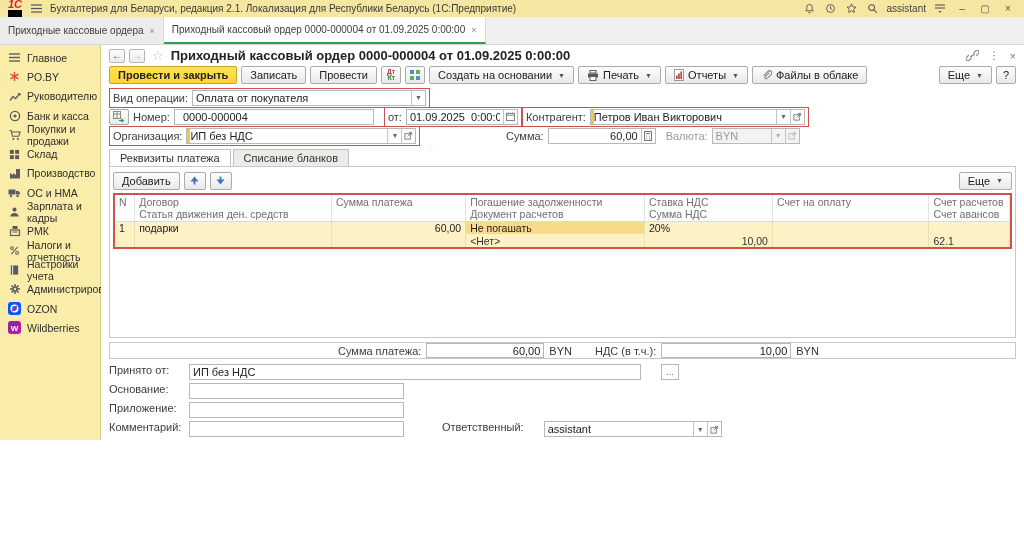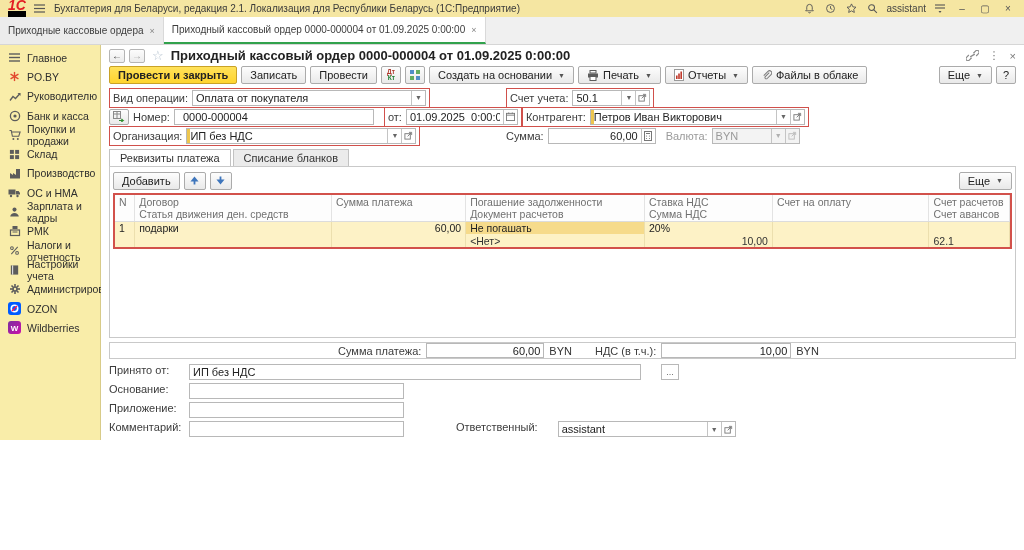--- a/index.html
+++ b/index.html
@@ -1,21 +1,21 @@
 <!DOCTYPE html>
 <html><head>
 <meta charset="utf-8">
 <style>
   * { box-sizing: border-box; margin: 0; padding: 0; }
   html,body { width:1024px; height:550px; overflow:hidden; }
   body { font-family:"Liberation Sans", sans-serif; font-size:11px; color:#333; background:#fff; }
 
   
   .titlebar { height:17px; background:#f5e6a2; display:flex; align-items:center; gap:7px; padding:0 8px; font-size:10px; color:#3a3a3a; }
-  .logo-1c { color:#e31e24; font-weight:700; font-style:italic; font-size:14px; border-bottom:6px solid #000000; line-height:11px; }
+  .logo-1c { color:#e31e24; font-weight:700; font-style:italic; font-size:11px; border-bottom:8px solid #000000; line-height:11px; }
   .tb-spacer { flex:1; }
   .tb-ico { width:14px; height:14px; display:flex; align-items:center; justify-content:center; color:#555; }
   .tb-user { color:#444; }
   .winctl { width:16px; text-align:center; color:#555; font-size:10px; }
 
   
   .tabbar { height:28px; background:#f0f0f0; border-bottom:1px solid #d6d6d6; display:flex; font-size:10px; }
   .wtab { display:flex; align-items:center; gap:6px; padding:0 8px; color:#3d3d3d; border-right:1px solid #d9d9d9; background:#ececec; }
   .wtab.active { background:#fff; border-bottom:2px solid #31a24c; }
   .wtab .x { color:#888; font-size:9px; }
@@ -398,35 +398,20 @@
 
     <div class="fields">
 
       <div class="frow">
         <div class="fleft">
           <span class="req">
             <span class="lbl">Вид операции:</span>
             <span class="combo">
               <input style="width: 218px;" value="Оплата от покупателя">
               <span class="seg">▼</span>
-            </span>
-          </span>
-        </div>
-        <div class="fright">
-          <span class="req">
-            <span class="lbl">Счет учета:</span>
-            <span class="combo">
-              <input style="width: 48px;" value="50.1">
-              <span class="seg">▼</span>
-              <span class="seg">
-                  <svg width="9" height="9" viewBox="0 0 10 10">
-                    <rect x="1" y="3" width="6" height="6" fill="none" stroke="#777"></rect>
-                    <path d="M4 6l4-4M5.5 1.5H8.5V4.5" fill="none" stroke="#777"></path>
-                  </svg>
-                </span>
             </span>
           </span>
         </div>
       </div>
 
       <div class="frow">
         <div class="fleft">
           <button class="btn icobtn" style="height:16px">
             <svg width="12" height="11" viewBox="0 0 12 11">
                 <rect x="0.5" y="0.5" width="7" height="7" fill="none" stroke="#8a8a8a"></rect>
@@ -613,21 +598,21 @@
         <span class="flab">Основание:</span>
         <input class="inp" style="width: 215px;">
       </div>
       <div class="foorow">
         <span class="flab">Приложение:</span>
         <input class="inp" style="width: 215px;">
       </div>
       <div class="foorow">
         <span class="flab">Комментарий:</span>
         <input class="inp" style="width: 215px;">
-        <span class="lbl" style="margin-left:32px">Ответственный:</span>
+        <span class="lbl" style="margin-left:18px">Ответственный:</span>
         <span class="combo">
           <input style="width: 148px;" value="assistant">
           <span class="seg">▼</span>
           <span class="seg">
               <svg width="9" height="9" viewBox="0 0 10 10">
                 <rect x="1" y="3" width="6" height="6" fill="none" stroke="#777"></rect>
                 <path d="M4 6l4-4M5.5 1.5H8.5V4.5" fill="none" stroke="#777"></path>
               </svg>
             </span>
         </span>

